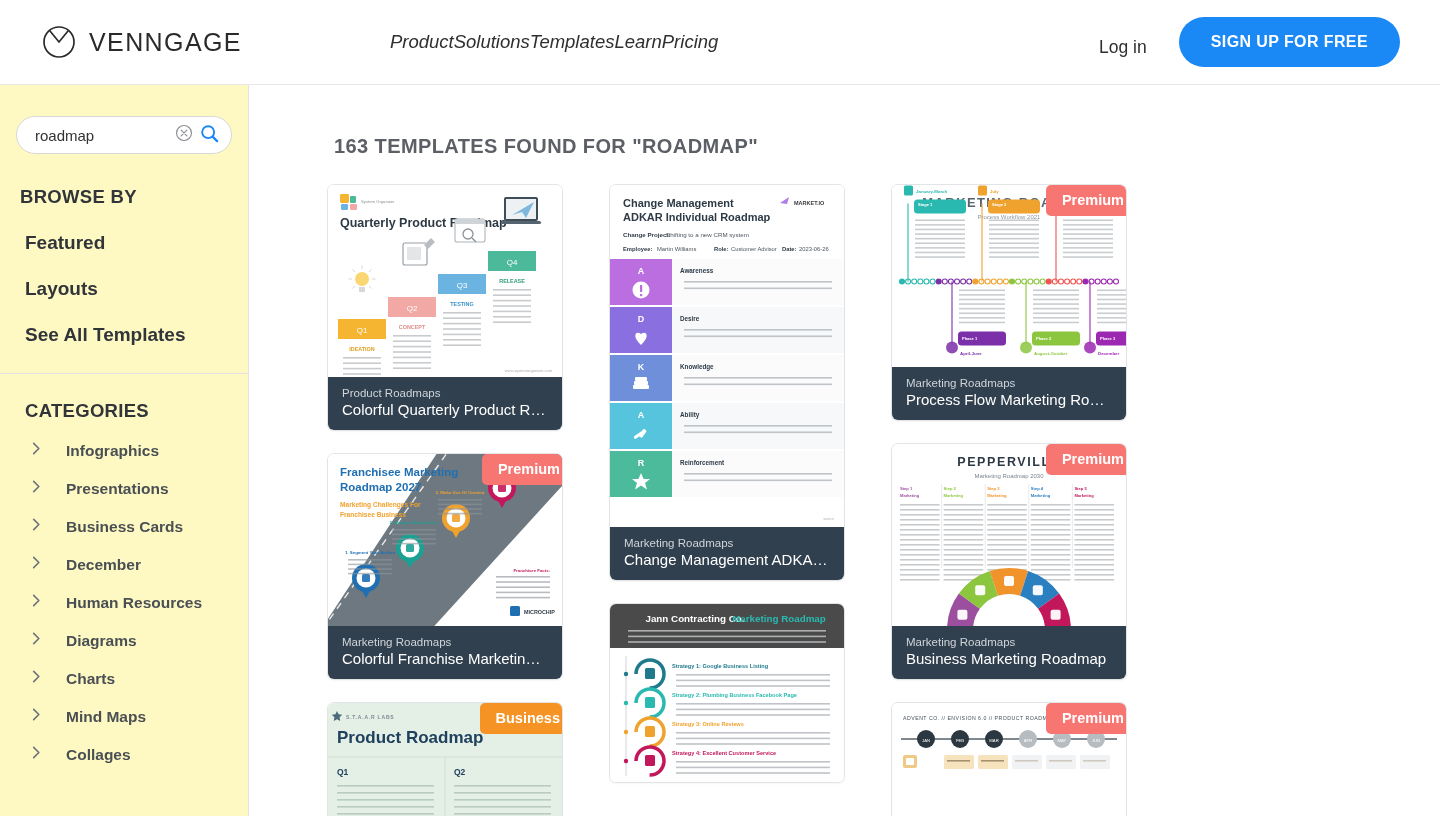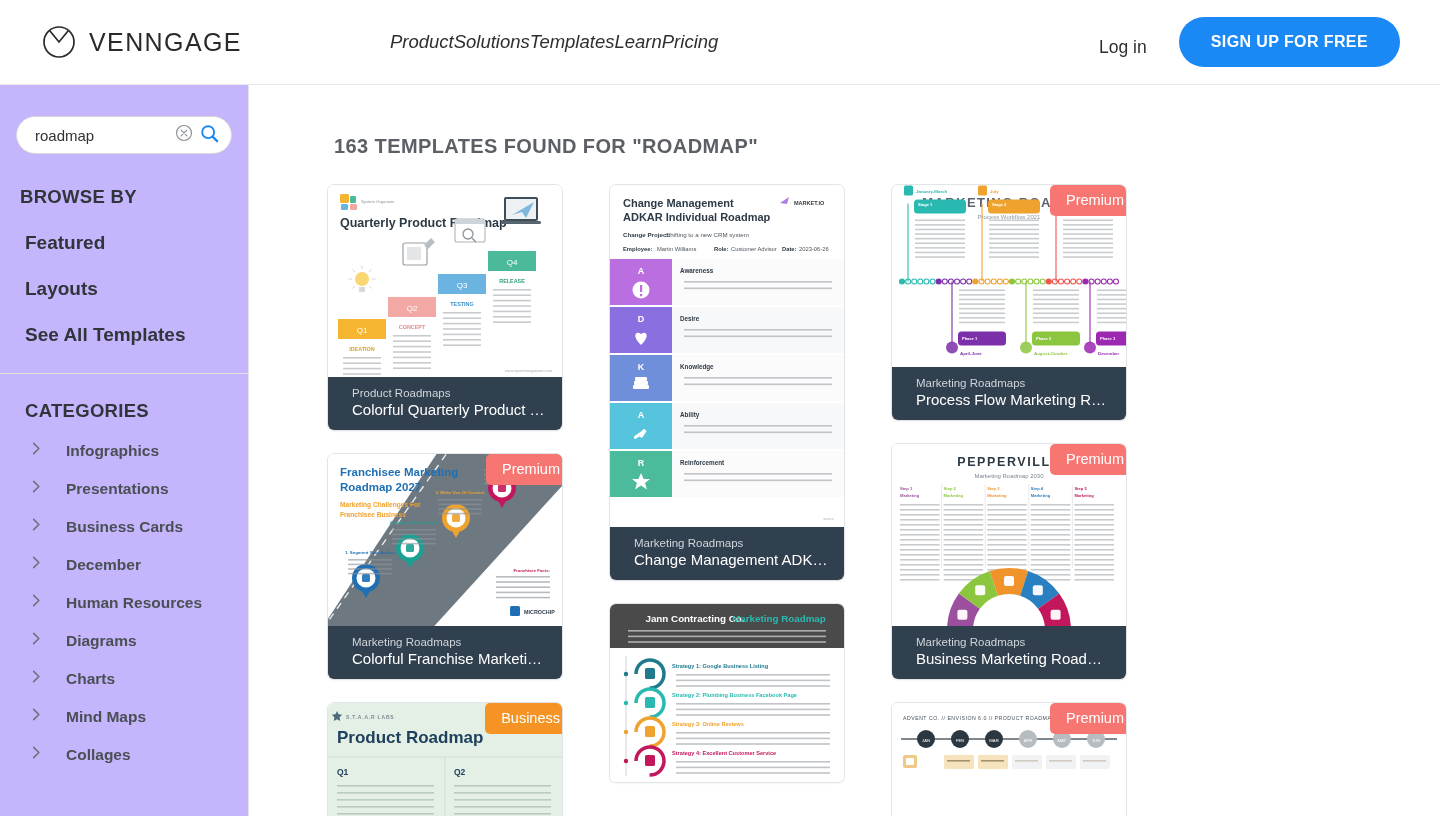--- a/index.html
+++ b/index.html
@@ -53,21 +53,21 @@
     line-height: 50px;
     border-radius: 25px; border: none;
     cursor: pointer; white-space: nowrap;
     font-family: "Liberation Sans", sans-serif;
   }
 
   
   .sidebar {
     position: absolute; top: 85px; left: 0;
     width: 249px; height: 731px;
-    background: #c4b5fd;
+    background: #fef9c3;
     border-right: 1px solid #e2e3e2;
     overflow: hidden;
   }
   .search-box {
     margin: 31px 16px 0 16px;
     height: 38px;
     background: #fff;
     border: 1px solid #d8d9d8;
     border-radius: 19px;
     display: flex; align-items: center;
@@ -152,30 +152,30 @@
   .thumb {
     width: 100%;
     background: #fff;
     position: relative;
     overflow: hidden;
   }
   .badge {
     position: absolute; top: 0; right: -14px;
     padding: 7px 16px 8px 16px;
     border-radius: 5px;
-    font-size: 14.5px; font-weight: normal;
+    font-size: 14.5px; font-weight: bold;
     color: #ffffff;
     z-index: 5;
     white-space: nowrap;
   }
   .badge.premium { background: #f77672; }
   .badge.business { background: #f59325; }
   .card-foot {
     background: #31404f;
-    padding: 10px 14px 12px 24px;
+    padding: 10px 14px 12px 14px;
   }
   .card-cat {
     font-size: 11.5px; color: #cfd5da;
     margin-bottom: 2px;
   }
   .card-title {
     font-size: 15px; color: #ffffff;
     white-space: nowrap; overflow: hidden;
     text-overflow: ellipsis;
   }

